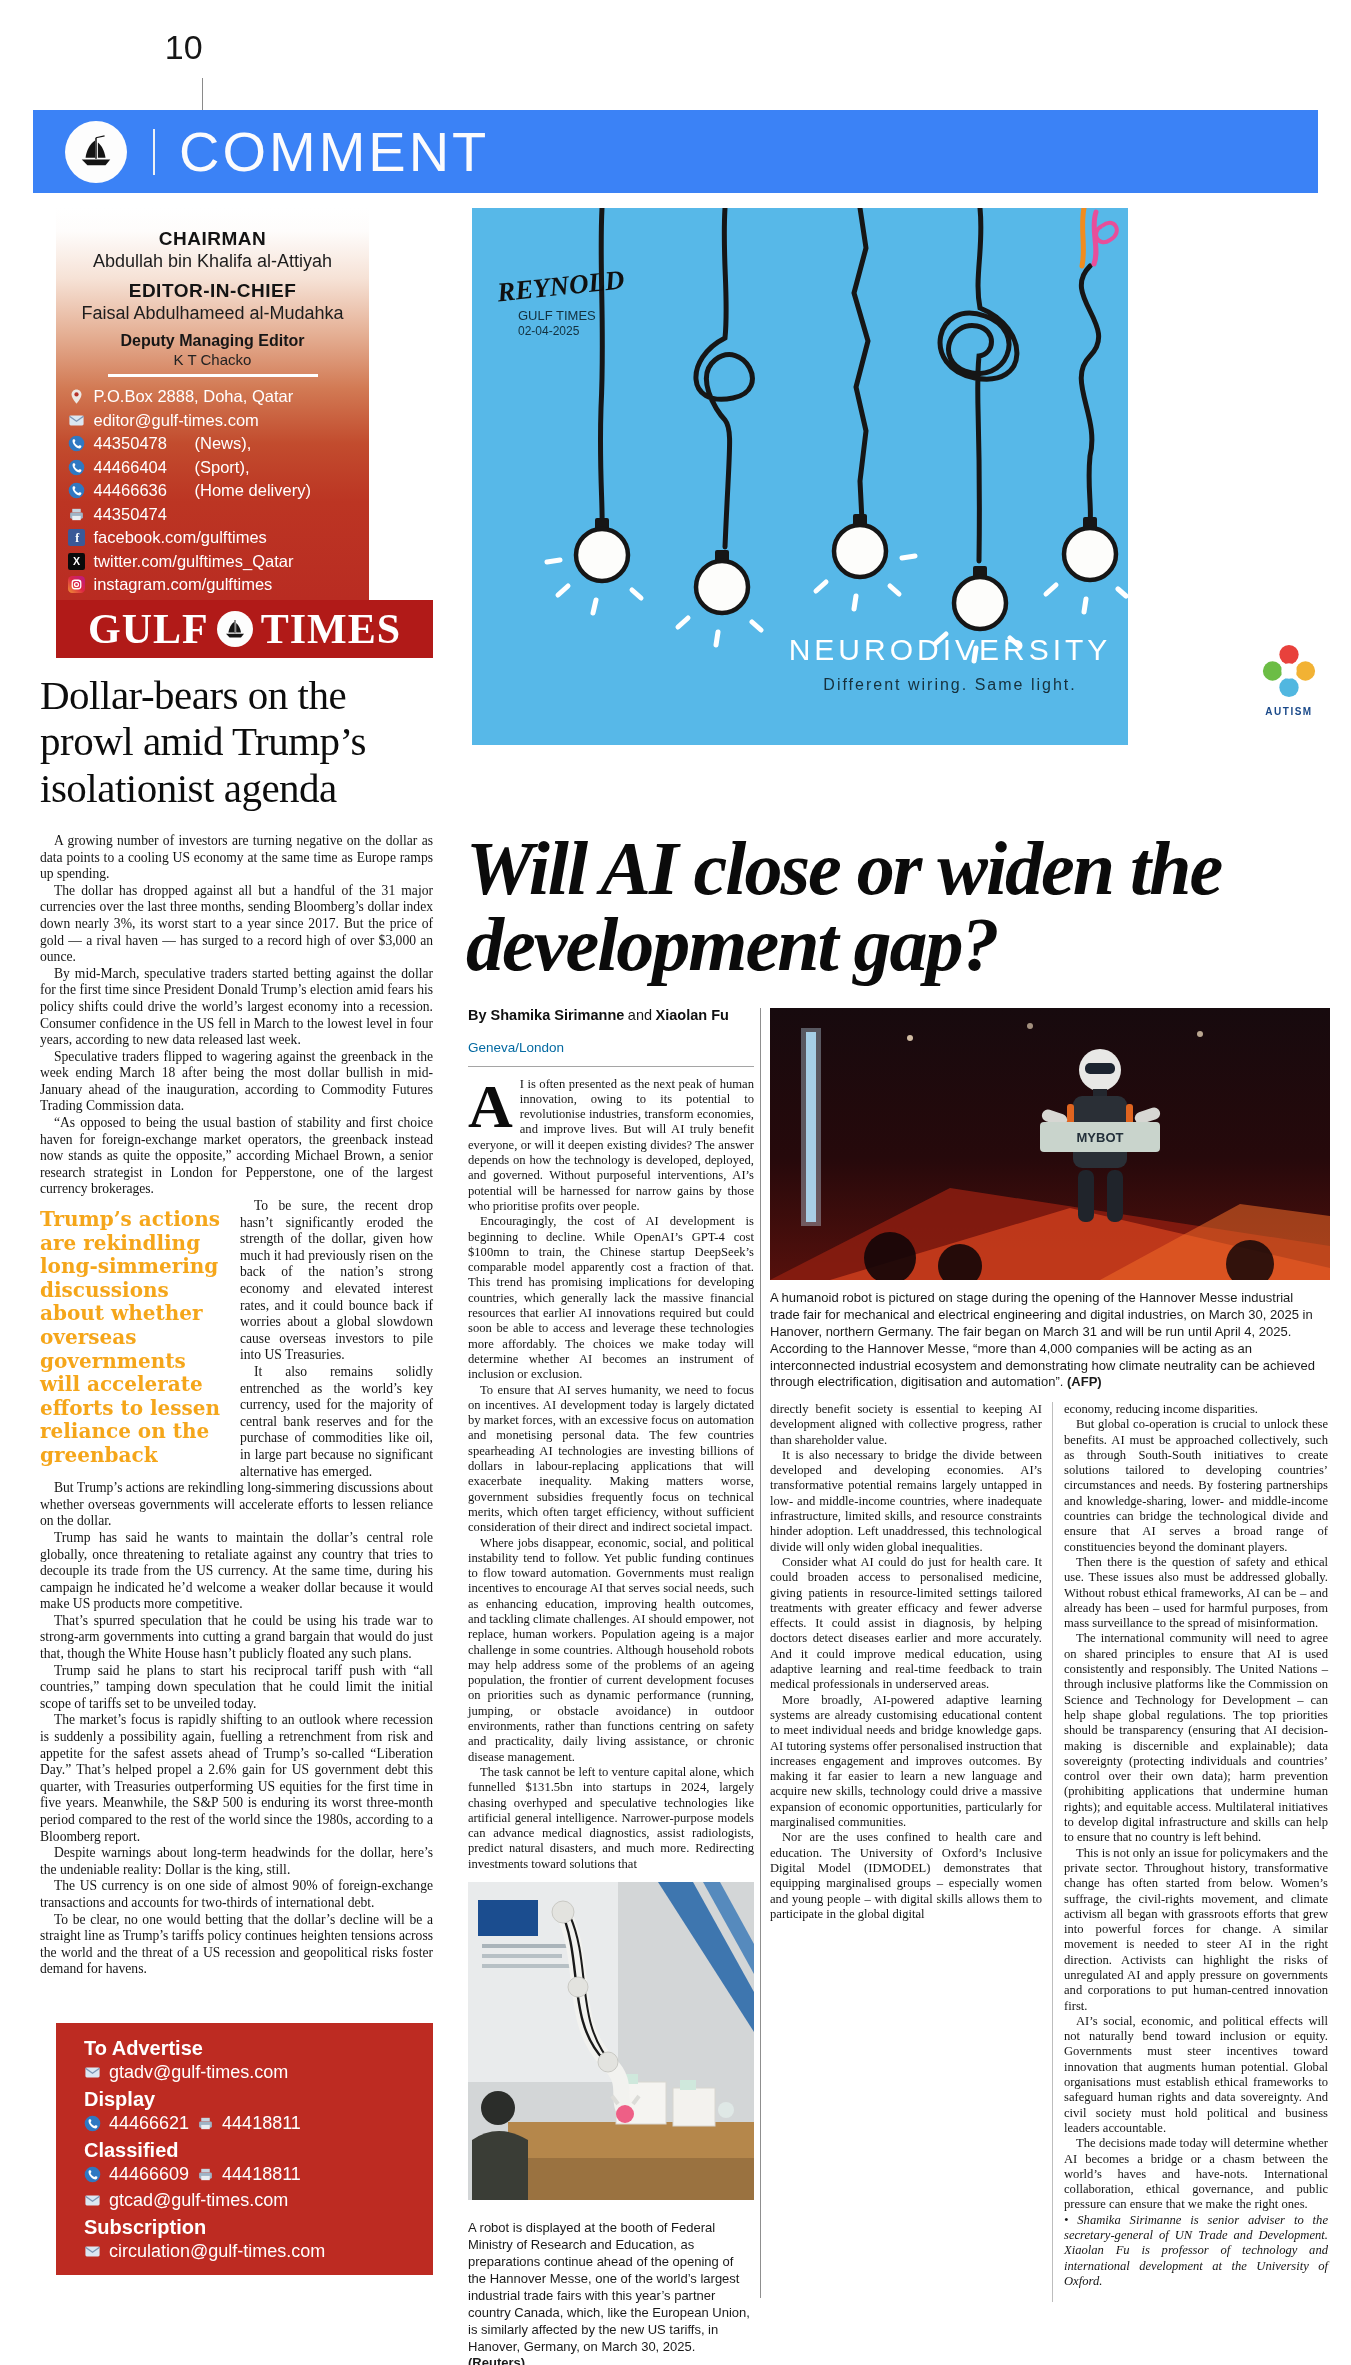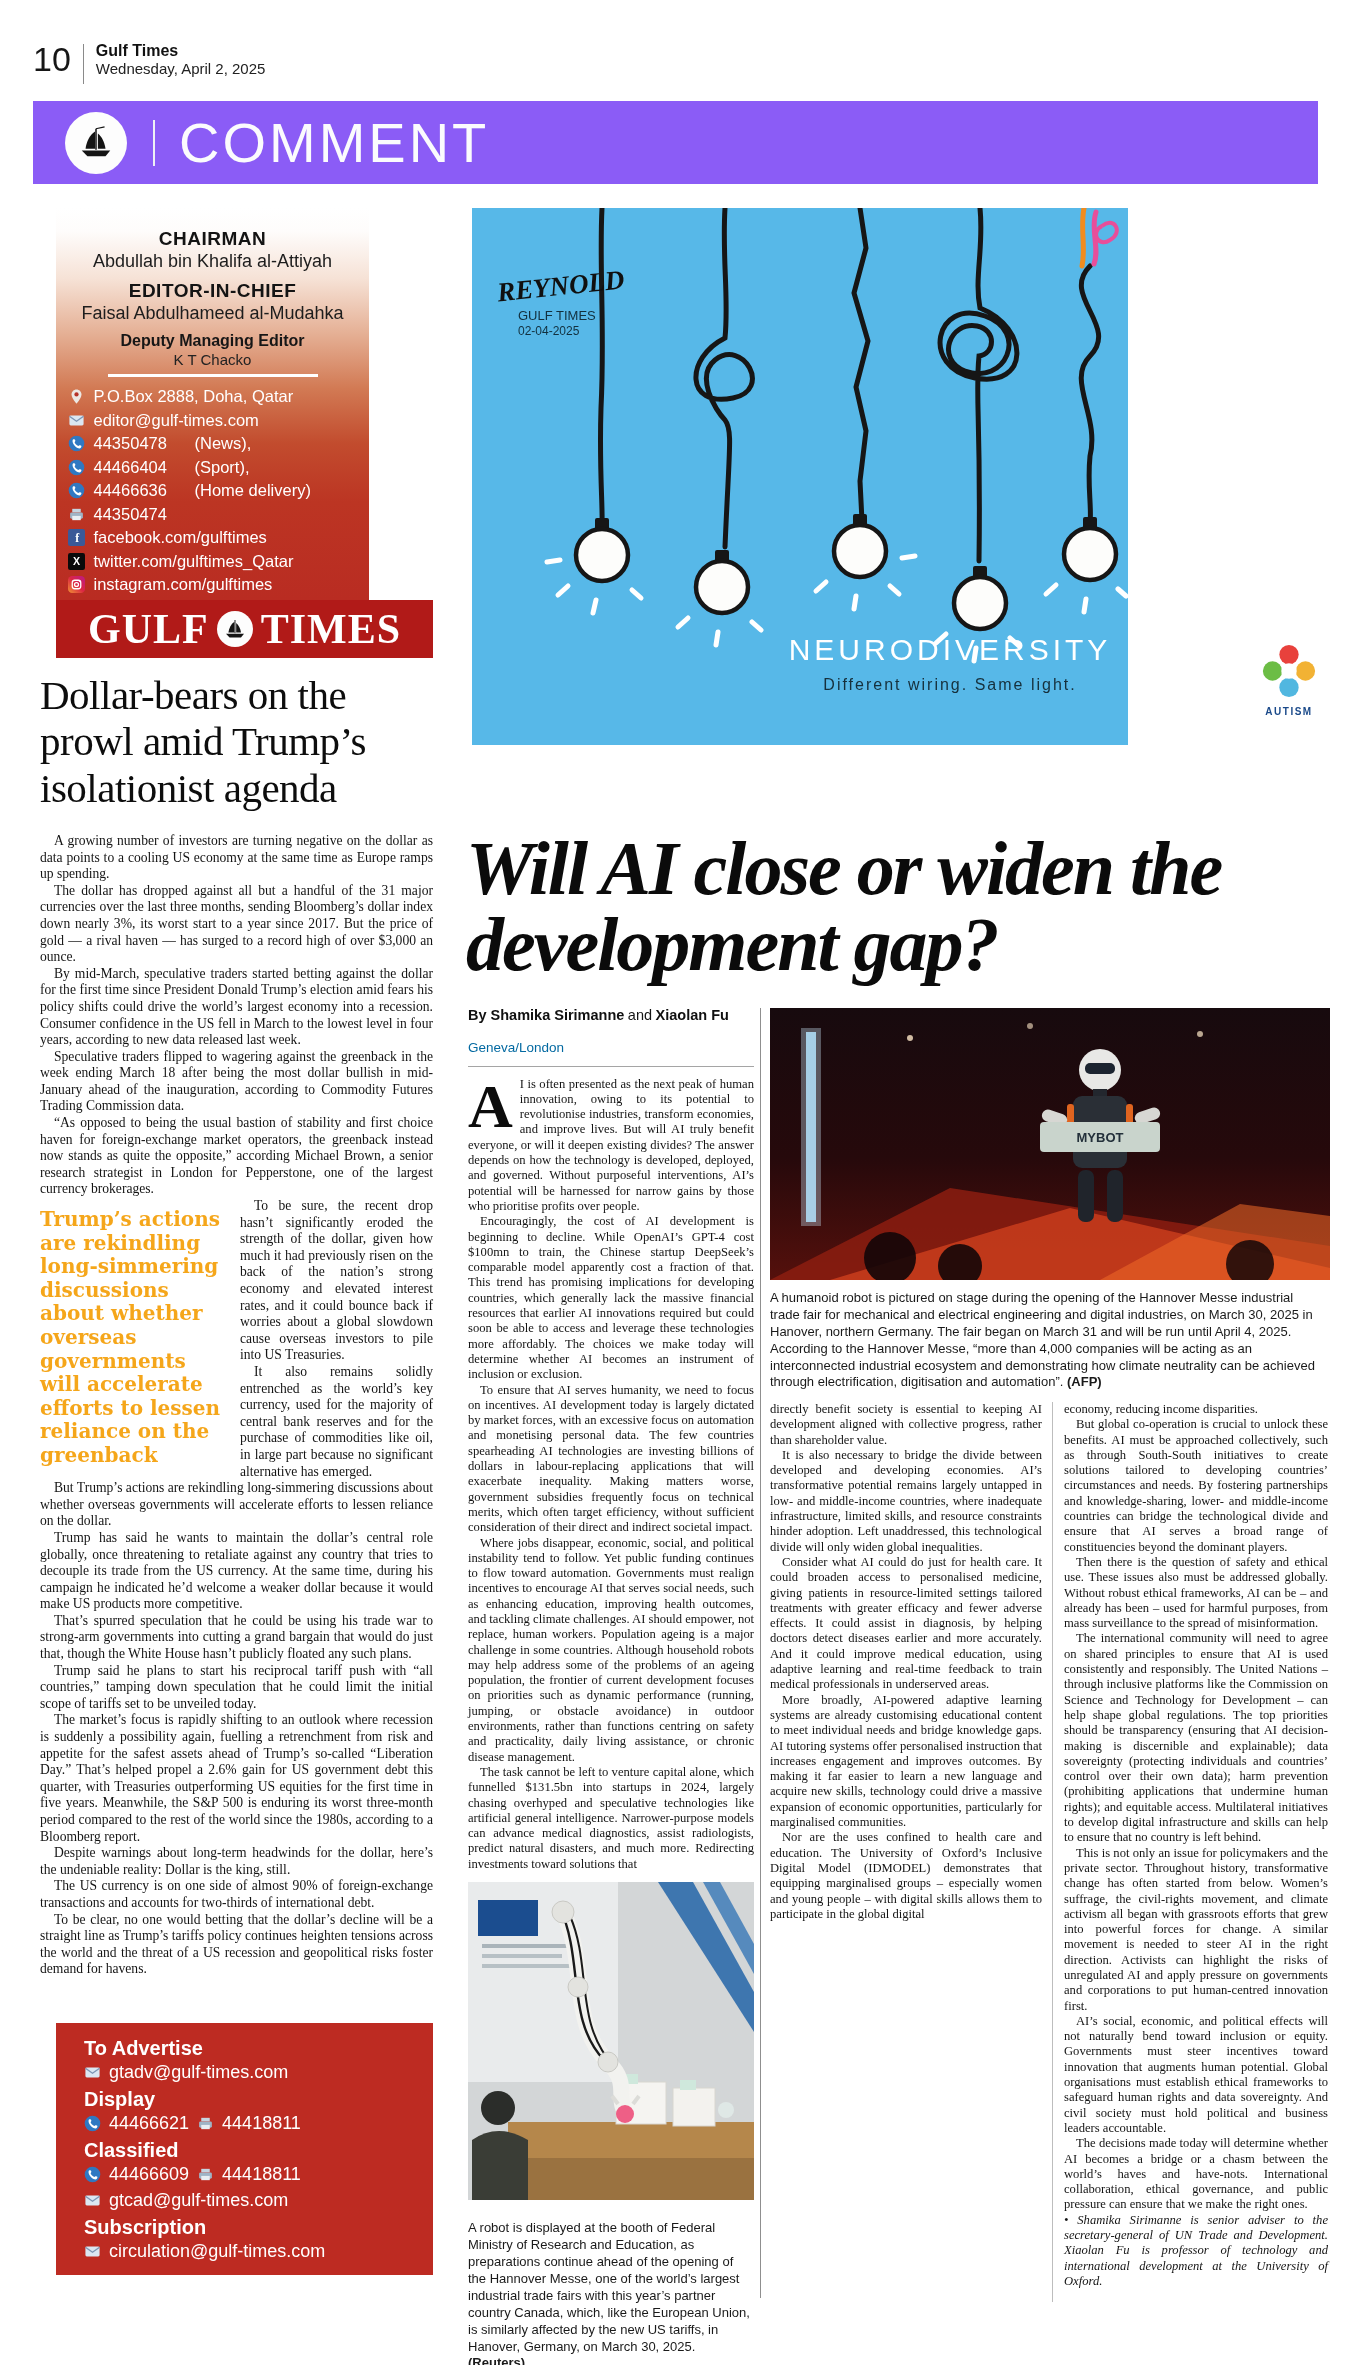--- a/index.html
+++ b/index.html
@@ -1,28 +1,28 @@
 <!DOCTYPE html>
 <html><head>
 <meta charset="utf-8">
 <style>
   html,body{margin:0;padding:0;}
   body{width:1351px;height:2365px;position:relative;background:#ffffff;
        font-family:"Liberation Sans",sans-serif;overflow:hidden;color:#111;}
   .abs{position:absolute;}
 
   
-  .hdr{left:33px;top:42px;display:flex;align-items:flex-start;gap:12px;}
+  .hdr{left:33px;top:30px;display:flex;align-items:flex-end;gap:12px;flex-direction:column;}
   .pagenum{font-size:34px;line-height:1;color:#161616;}
   .hdr-div{width:1px;height:40px;background:#8a8a8a;margin-top:2px;}
   .hdr-title{font-size:16px;font-weight:bold;line-height:1.15;color:#111;}
   .hdr-date{font-size:15px;color:#222;line-height:1.2;}
 
   
-  .cbar{left:33px;top:101px;width:1285px;height:83px;background:#8b5cf6;
+  .cbar{left:33px;top:110px;width:1285px;height:83px;background:#3b82f6;
         display:flex;align-items:center;}
   .dhow-circle{width:62px;height:62px;border-radius:50%;background:#fdfdfd;
         margin-left:32px;display:flex;align-items:center;justify-content:center;}
   .cbar-div{width:2px;height:46px;background:#eef1f5;margin:0 24px 0 26px;}
   .cbar-title{font-size:56px;color:#fbfbfd;letter-spacing:3px;font-weight:400;}
 
   
   .masthead{left:56px;top:208px;width:313px;height:392px;
      background:linear-gradient(180deg,#ffffff 0%,#fefcfb 6%,#f6e2d6 18%,#e5b095 32%,#d27a54 46%,#c24c2e 60%,#bc3523 75%,#b92c22 100%);
      text-align:center;box-sizing:border-box;padding-top:20px;}

